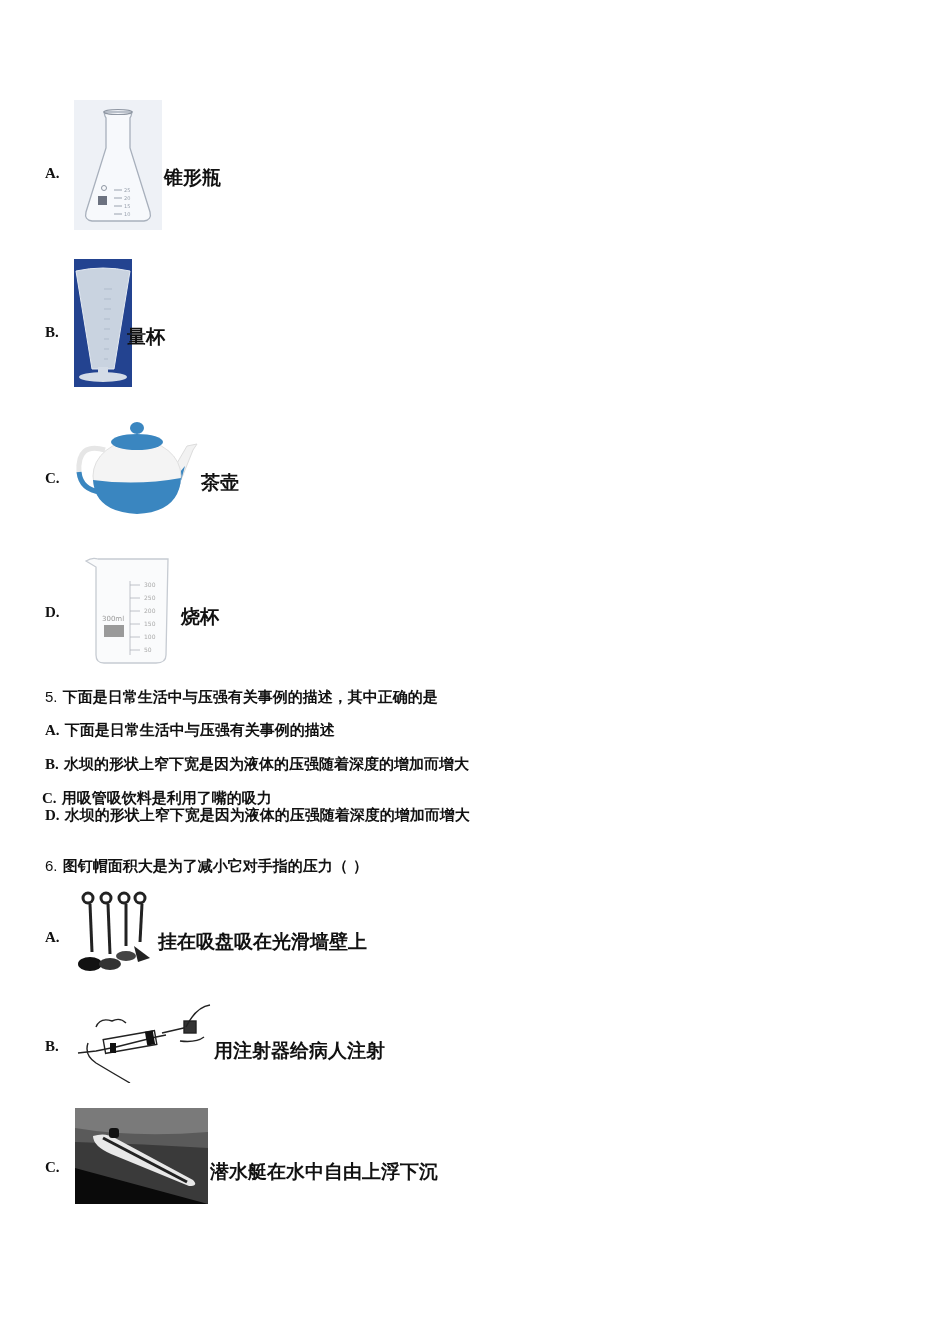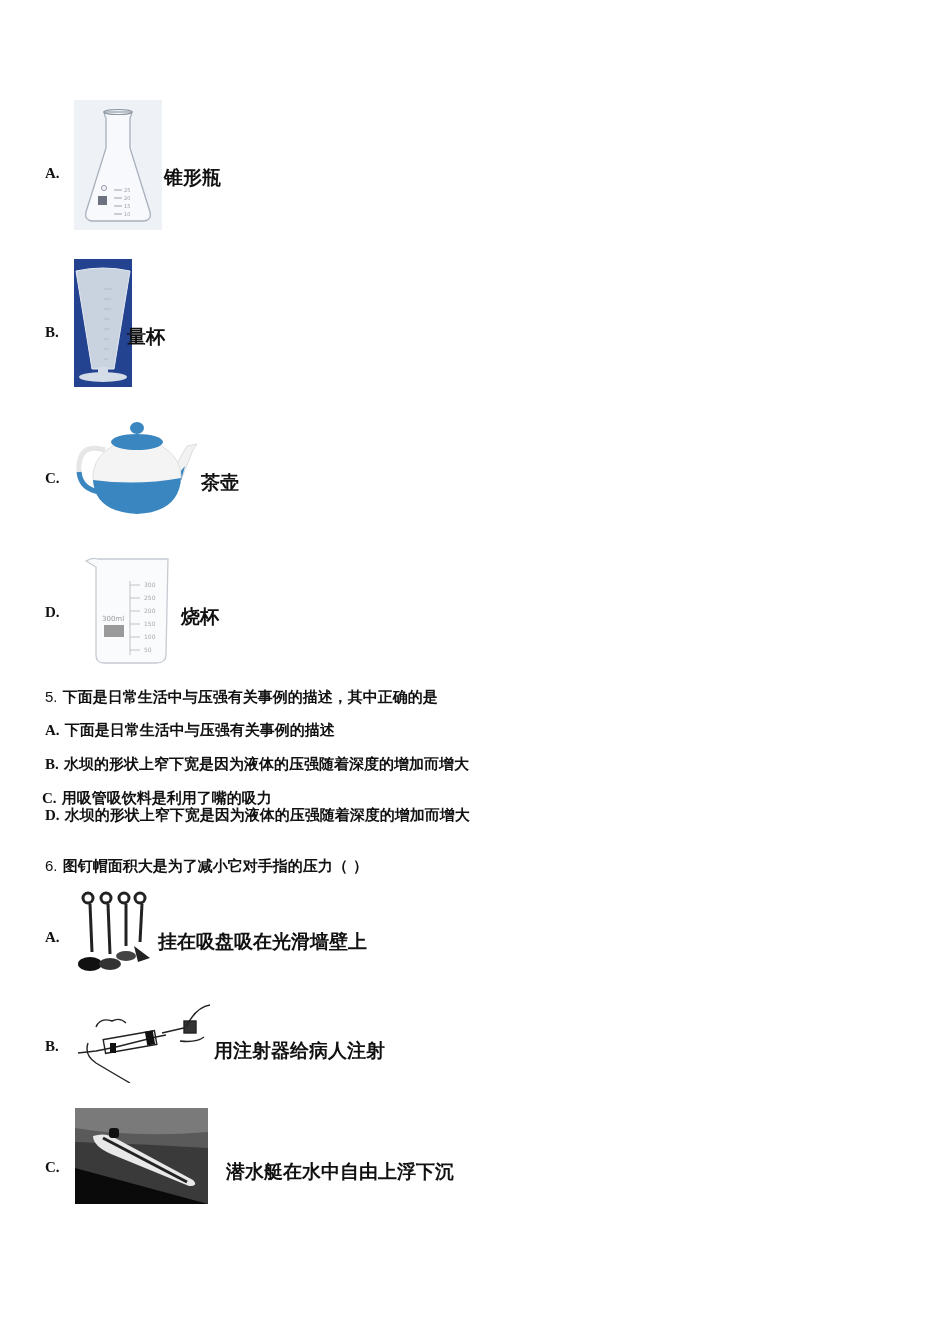--- a/index.html
+++ b/index.html
@@ -169,13 +169,13 @@
   <svg width="133" height="96" viewBox="0 0 133 96">
     <rect width="133" height="96" fill="#3a3a3a"></rect>
     <rect width="133" height="30" fill="#7a7a7a"></rect>
     <path d="M0 20 Q60 30 133 24 L133 40 Q70 36 0 34 Z" fill="#5a5a5a"></path>
     <path d="M0 60 L133 96 L0 96 Z" fill="#0a0a0a"></path>
     <path d="M18 28 Q30 24 40 30 L118 72 Q124 78 114 78 L36 46 Q18 38 18 28 Z" fill="#e8e8e8"></path>
     <path d="M28 30 L112 74" stroke="#222" stroke-width="3"></path>
     <rect x="34" y="20" width="10" height="10" fill="#111" rx="3"></rect>
   </svg>
 </div>
-<div class="abs label" style="left:210px;top:1159px;margin-left:16px;">潜水艇在水中自由上浮下沉</div>
+<div class="abs label" style="left:210px;top:1159px;">潜水艇在水中自由上浮下沉</div>
 
 </body></html>

